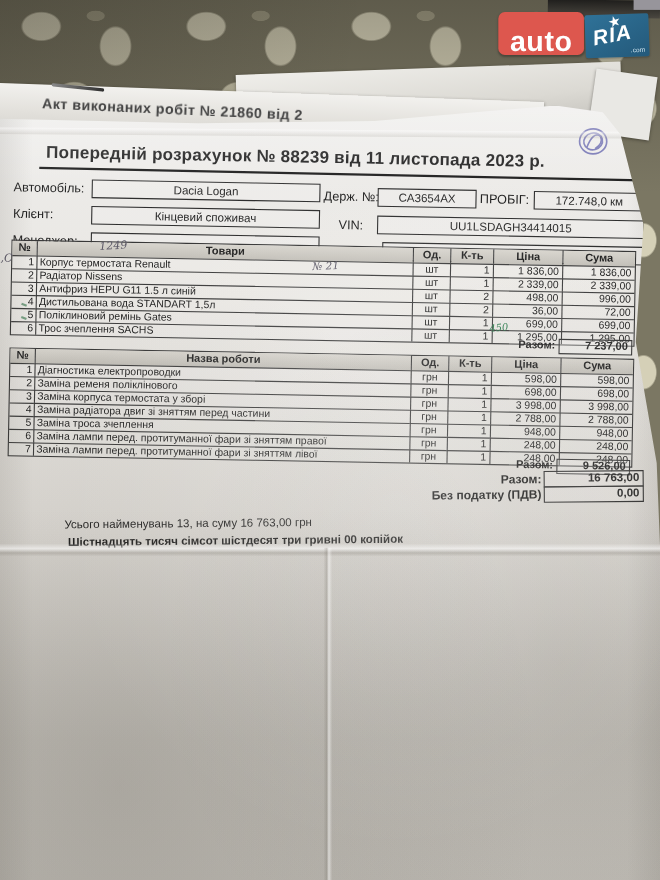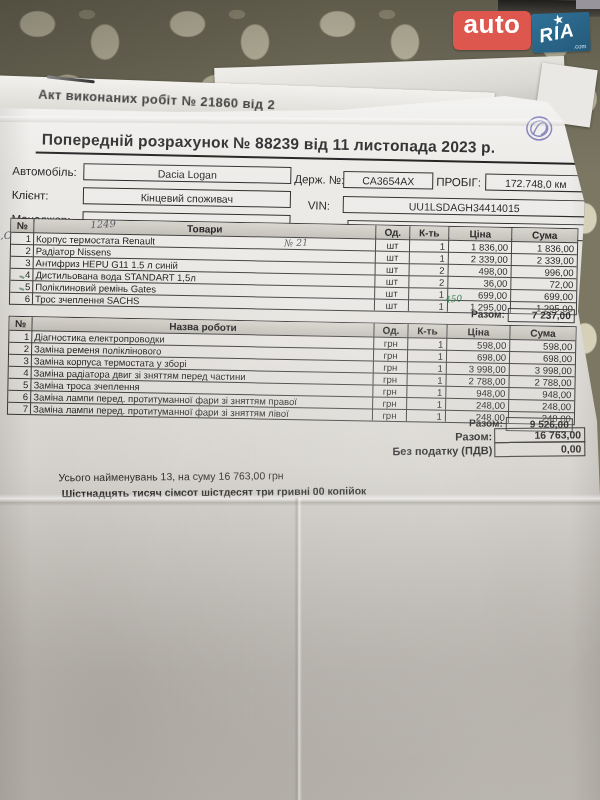--- a/index.html
+++ b/index.html
@@ -92,21 +92,21 @@
 
   .hand{position:absolute;font-family:"DejaVu Serif",serif;font-style:italic;white-space:nowrap;}
   .hand-pencil{color:#5d5a68;}
   .hand-green{color:#2e7d4f;}
   .gmark{position:absolute;width:5px;height:2px;background:#3a7a50;opacity:.65;transform:rotate(20deg);}
 
   .stamp{position:absolute;left:520px;top:-6px;width:38px;height:38px;opacity:.85;}
 
   
   .logo{position:absolute;left:453px;top:11px;z-index:10;display:flex;}
-  .logo-red{width:78px;height:39px;background:#dd574e;border-radius:6px;display:flex;align-items:flex-start;justify-content:center;box-shadow:0 1px 2px rgba(0,0,0,.3);}
+  .logo-red{width:78px;height:39px;background:#dd574e;border-radius:6px;display:flex;align-items:flex-end;justify-content:center;box-shadow:0 1px 2px rgba(0,0,0,.3);}
   .logo-red span{color:#fff;font-size:26px;font-weight:700;letter-spacing:.5px;line-height:1;}
   .logo-blue{position:relative;width:58px;height:39px;margin-left:1px;margin-top:2px;border-radius:2px;
     background:linear-gradient(150deg,#2f7298,#24597a);transform:rotate(-2deg);box-shadow:0 1px 2px rgba(0,0,0,.3);}
   .logo-star{position:absolute;left:21px;top:-1px;color:#fff;font-size:13px;transform:rotate(-14deg);}
   .logo-ria{position:absolute;left:7px;top:9px;color:#fff;font-size:19px;font-weight:700;font-style:italic;
     letter-spacing:1px;transform:rotate(-9deg);}
   .logo-com{position:absolute;right:4px;bottom:2px;color:#cfe4ef;font-size:6px;}
 </style>
 </head>
 <body>

